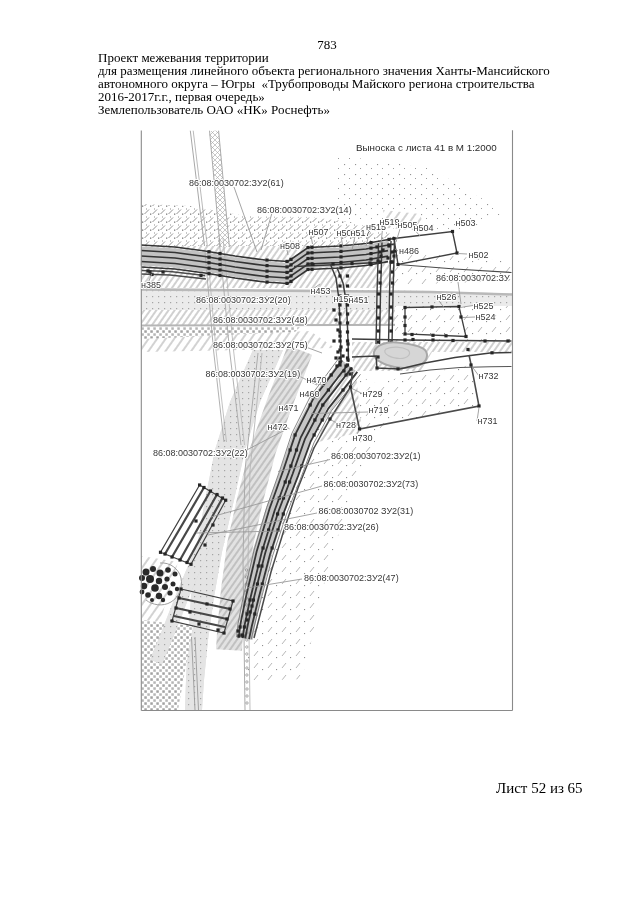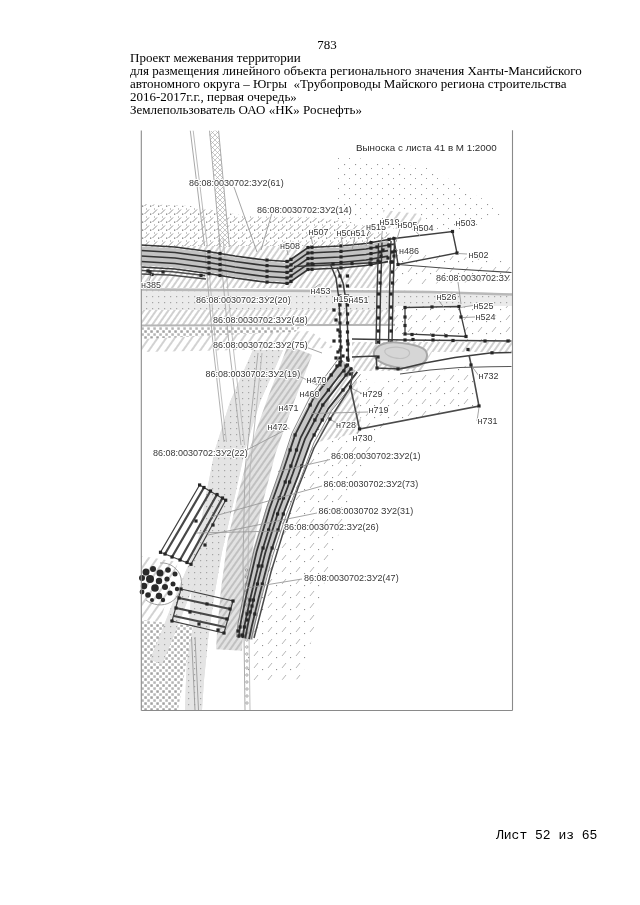--- a/index.html
+++ b/index.html
@@ -5,21 +5,21 @@
 .t{position:absolute;white-space:nowrap;}
 
 text{font-family:"Liberation Sans",sans-serif;}
 .lb{font-size:9px;fill:#383838;paint-order:stroke;stroke:#fff;stroke-width:2px;stroke-linejoin:round;}
 .tt{font-size:9.8px;fill:#2b2b2b;}
 </style></head>
 <body>
 
 <div class="t" style="left:0;top:37px;width:654px;text-align:center;font-size:13px;">783</div>
 
-<div class="t" style="left:130px;top:50.5px;font-size:13px;line-height:13.2px;">
+<div class="t" style="left:98px;top:50.5px;font-size:13px;line-height:13.2px;">
 Проект межевания территории<br>
 для размещения линейного объекта регионального значения Ханты-Мансийского<br>
 автономного округа – Югры&nbsp; «Трубопроводы Майского региона строительства<br>
 2016-2017г.г., первая очередь»<br>
 Землепользователь ОАО «НК» Роснефть»</div>
 
 <svg style="position:absolute;left:0;top:0" width="640" height="905" viewBox="0 0 640 905">
 <defs>
 <pattern id="pdot" width="6" height="6" patternUnits="userSpaceOnUse">
         <rect width="6" height="6" fill="#fff"></rect>
@@ -570,13 +570,13 @@
 <text class="lb" x="267.5" y="430">н472</text>
 <text class="lb" x="362.5" y="397">н729</text>
 <text class="lb" x="368.5" y="413">н719</text>
 <text class="lb" x="336" y="428">н728</text>
 <text class="lb" x="352.5" y="440.5">н730</text>
 <text class="lb" x="477.5" y="423.5">н731</text>
 <text class="lb" x="478.5" y="379">н732</text>
 </g>
 </svg>
 
-<div class="t" style="left:496px;top:828px;font-size:13px;font-family:Liberation Mono, monospace;">Лист 52 из 65</div>
+<div class="t" style="left:496px;top:780px;font-size:15px;">Лист 52 из 65</div>
 
 </body></html>

